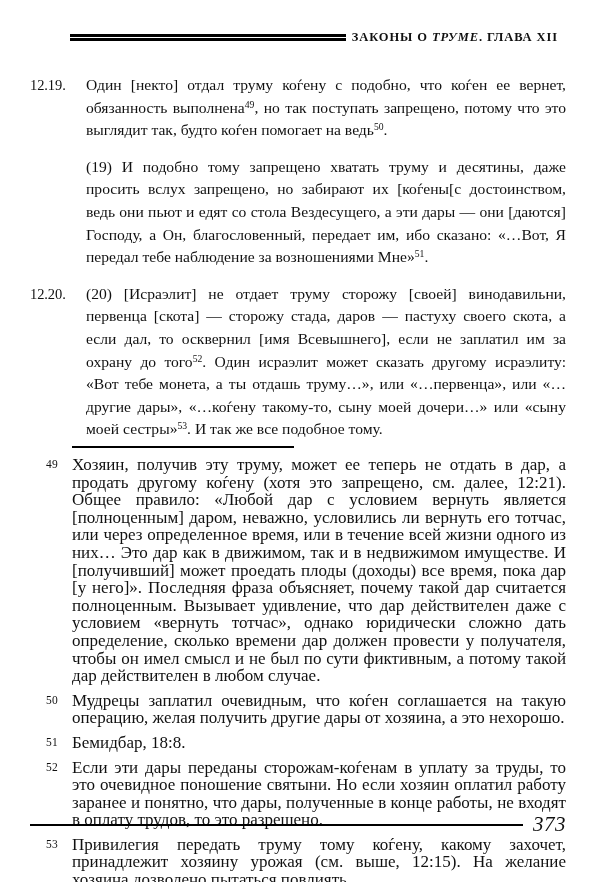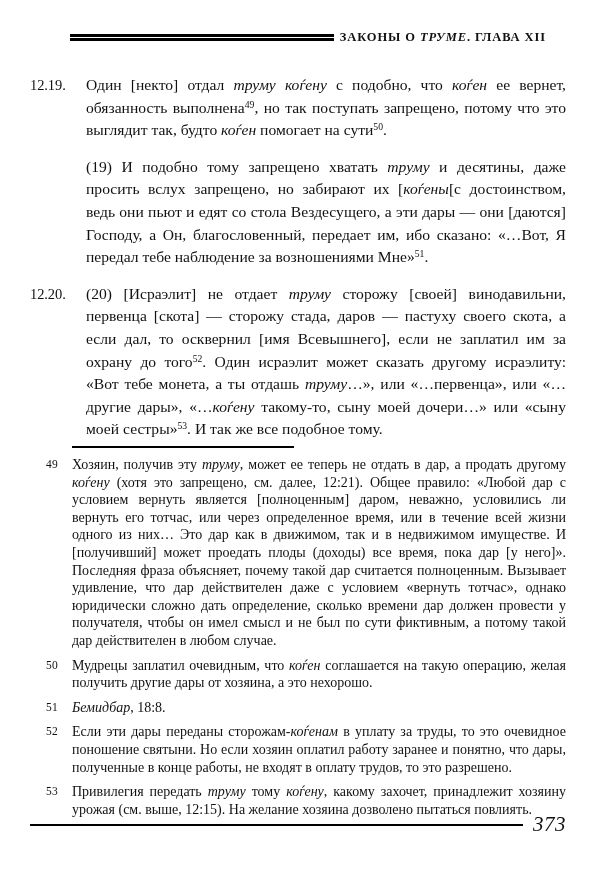--- a/index.html
+++ b/index.html
@@ -20,21 +20,21 @@
     height: 882px;
     box-sizing: border-box;
     overflow: hidden;
   }
 
   
   .runhead {
     position: absolute;
     top: 30px;
     left: 70px;
-    right: 54px;
+    right: 42px;
     display: flex;
     align-items: center;
     gap: 0;
   }
   .runhead-rule {
     flex: 1 1 auto;
     height: 7px;
     background: #000;
     border-top: 1px solid #000;
     border-bottom: 1px solid #000;
@@ -83,21 +83,21 @@
   }
   .para-text {
     flex: 1 1 auto;
     font-size: 15.6px;
     line-height: 22.6px;
     text-align: justify;
     text-justify: inter-word;
     hyphens: manual;
   }
   .para.no-num .para-num { visibility: hidden; }
-  .it { font-style: italic; }
+  .it { }
   sup {
     font-size: 0.62em;
     vertical-align: 0.52em;
     line-height: 0;
     font-variant-numeric: oldstyle-nums;
   }
 
   
   .fn-rule {
     position: absolute;
@@ -120,21 +120,21 @@
   }
   .fn-num {
     flex: 0 0 26px;
     font-size: 11.5px;
     line-height: 17.6px;
     font-variant-numeric: oldstyle-nums;
     letter-spacing: 0.2px;
   }
   .fn-text {
     flex: 1 1 auto;
-    font-size: 14px;
+    font-size: 17px;
     line-height: 17.6px;
     text-align: justify;
     text-justify: inter-word;
   }
 
   
   .folio {
     position: absolute;
     left: 30px;
     right: 34px;
@@ -165,21 +165,21 @@
   <div class="runhead">
     <div class="runhead-rule"></div>
     <div class="runhead-title">
       <span>ЗАКОНЫ О </span><span class="it">ТРУМЕ</span><span>. ГЛАВА XII</span>
     </div>
   </div>
 
   <div class="body-block" id="body-block">
       <div class="para">
         <div class="para-num">12.19.</div>
-        <div class="para-text"><span>Один [некто] отдал </span><span class="it">труму коѓену</span><span> с подобно, что </span><span class="it">коѓен</span><span> ее вернет, обязанность выполнена</span><sup>49</sup><span>, но так поступать запрещено, потому что это выглядит так, будто </span><span class="it">коѓен</span><span> помогает на сути</span><sup>50</sup><span>.</span></div>
+        <div class="para-text"><span>Один [некто] отдал </span><span class="it">труму коѓену</span><span> с подобно, что </span><span class="it">коѓен</span><span> ее вернет, обязанность выполнена</span><sup>49</sup><span>, но так поступать запрещено, потому что это выглядит так, будто </span><span class="it">коѓен</span><span> помогает на ведь</span><sup>50</sup><span>.</span></div>
       </div>
       <div class="para no-num">
         <div class="para-num"></div>
         <div class="para-text"><span>(19) И подобно тому запрещено хватать </span><span class="it">труму</span><span> и десятины, даже просить вслух запрещено, но забирают их [</span><span class="it">коѓены</span><span>[с достоинством, ведь они пьют и едят со стола Вездесущего, а эти дары — они [даются] Господу, а Он, благословенный, передает им, ибо сказано: «…Вот, Я передал тебе наблюдение за возношениями Мне»</span><sup>51</sup><span>.</span></div>
       </div>
       <div class="para">
         <div class="para-num">12.20.</div>
         <div class="para-text"><span>(20) [Исраэлит] не отдает </span><span class="it">труму</span><span> сторожу [своей] винодавильни, первенца [скота] — сторожу стада, даров — пастуху своего скота, а если дал, то осквернил [имя Всевышнего], если не заплатил им за охрану до того</span><sup>52</sup><span>. Один исраэлит может сказать другому исраэлиту: «Вот тебе монета, а ты отдашь </span><span class="it">труму</span><span>…», или «…первенца», или «…другие дары», «…</span><span class="it">коѓену</span><span> такому-то, сыну моей дочери…» или «сыну моей сестры»</span><sup>53</sup><span>. И так же все подобное тому.</span></div>
       </div>
     </div>

